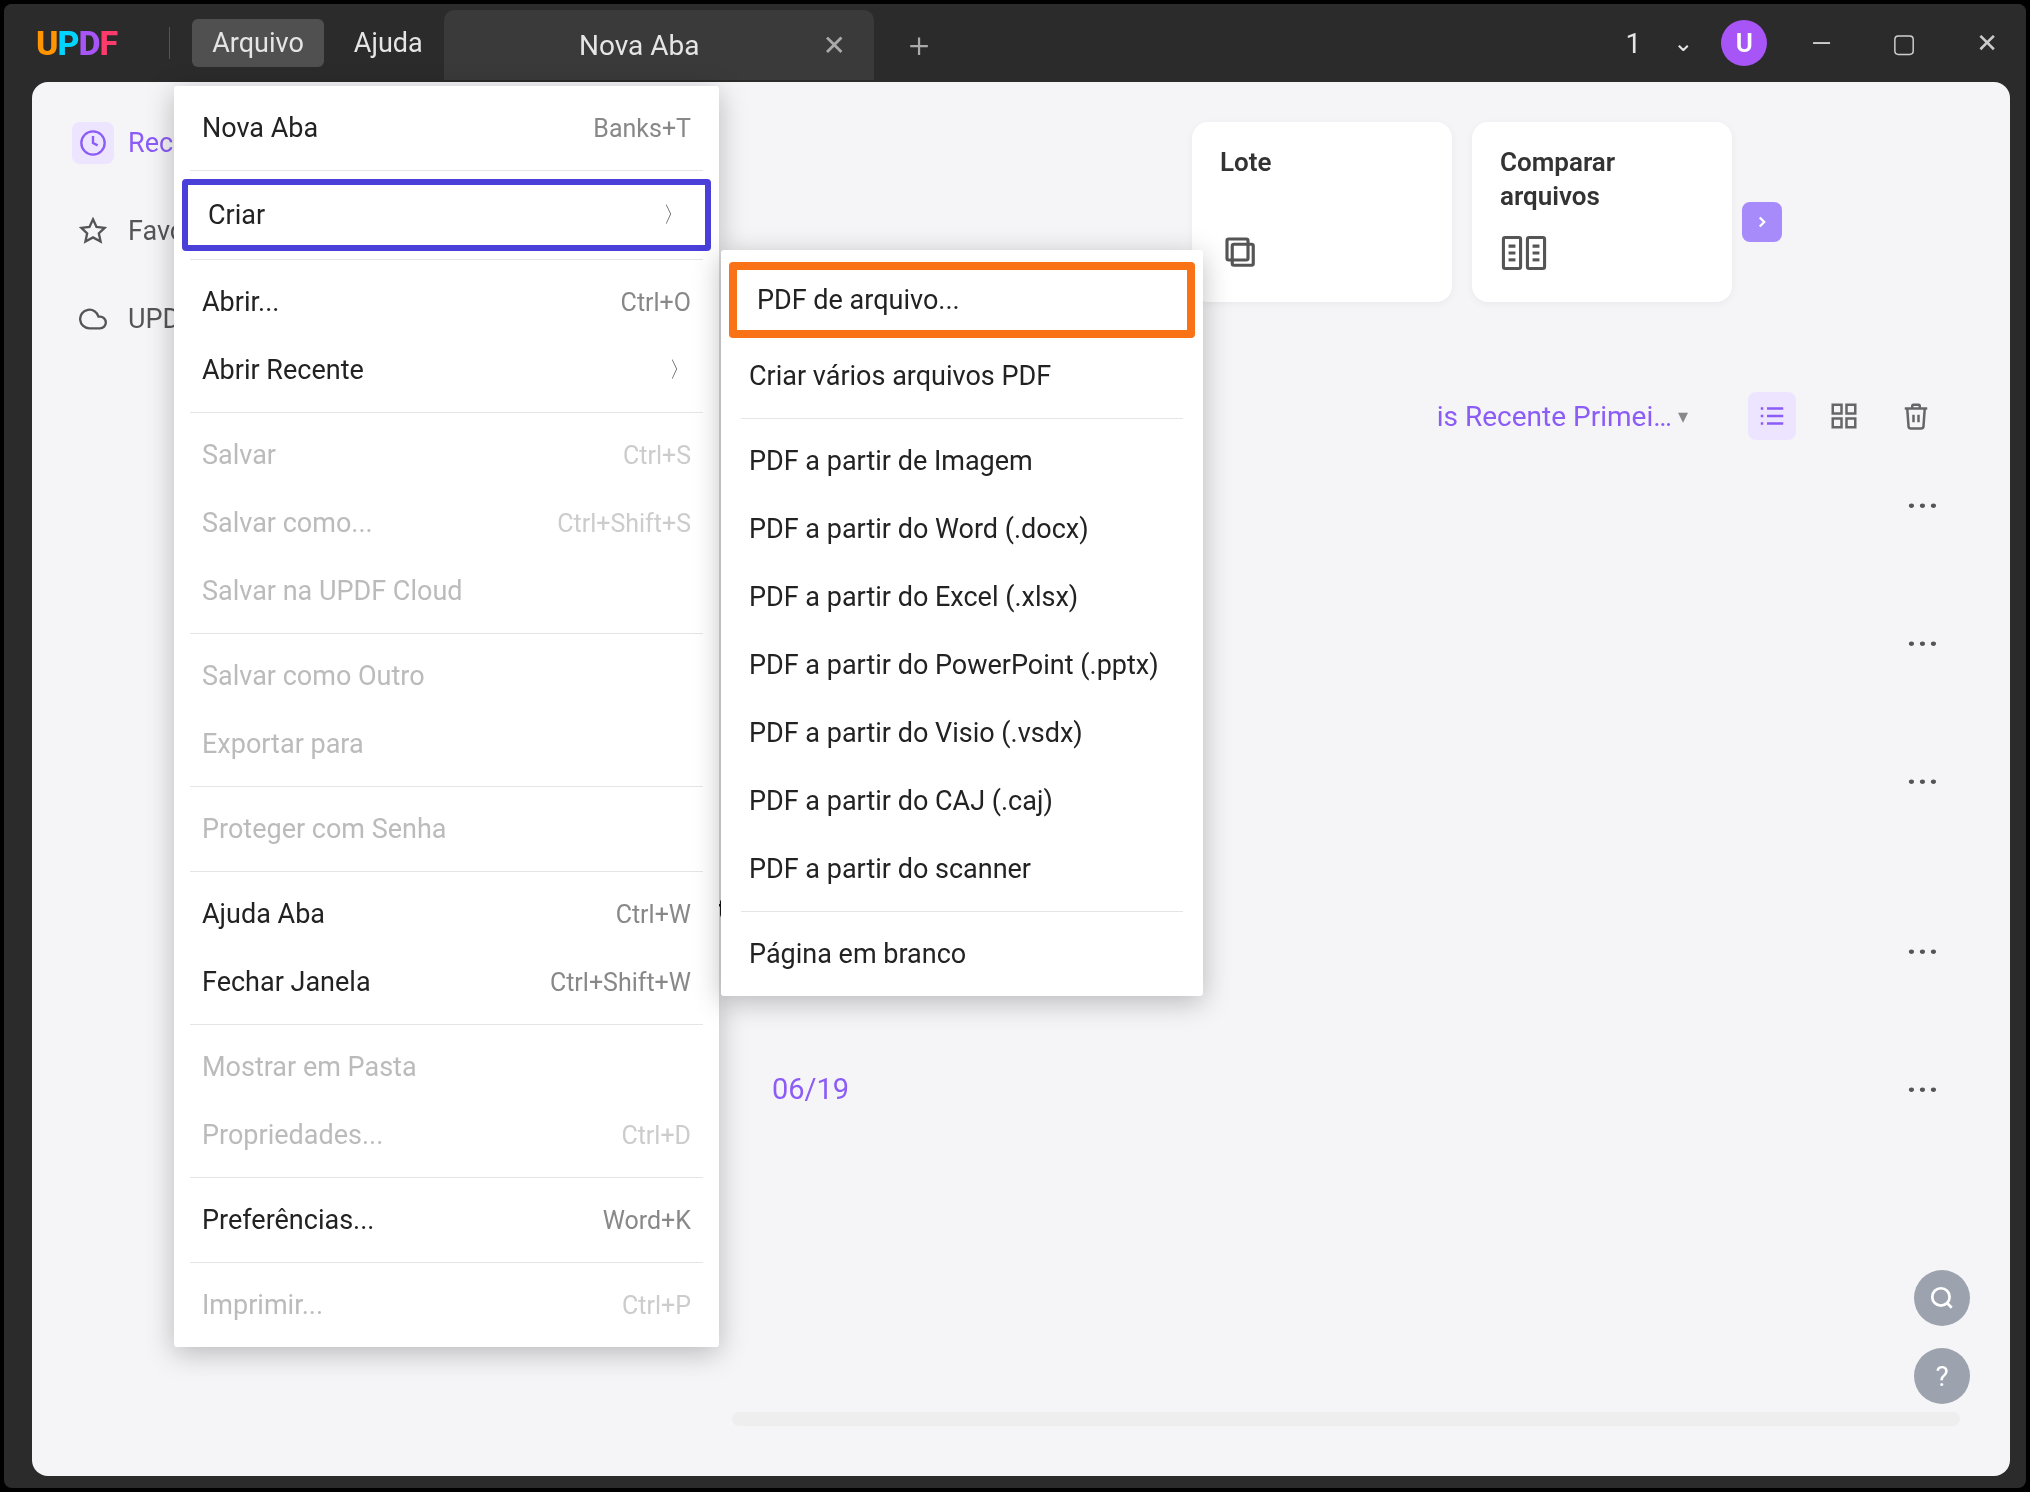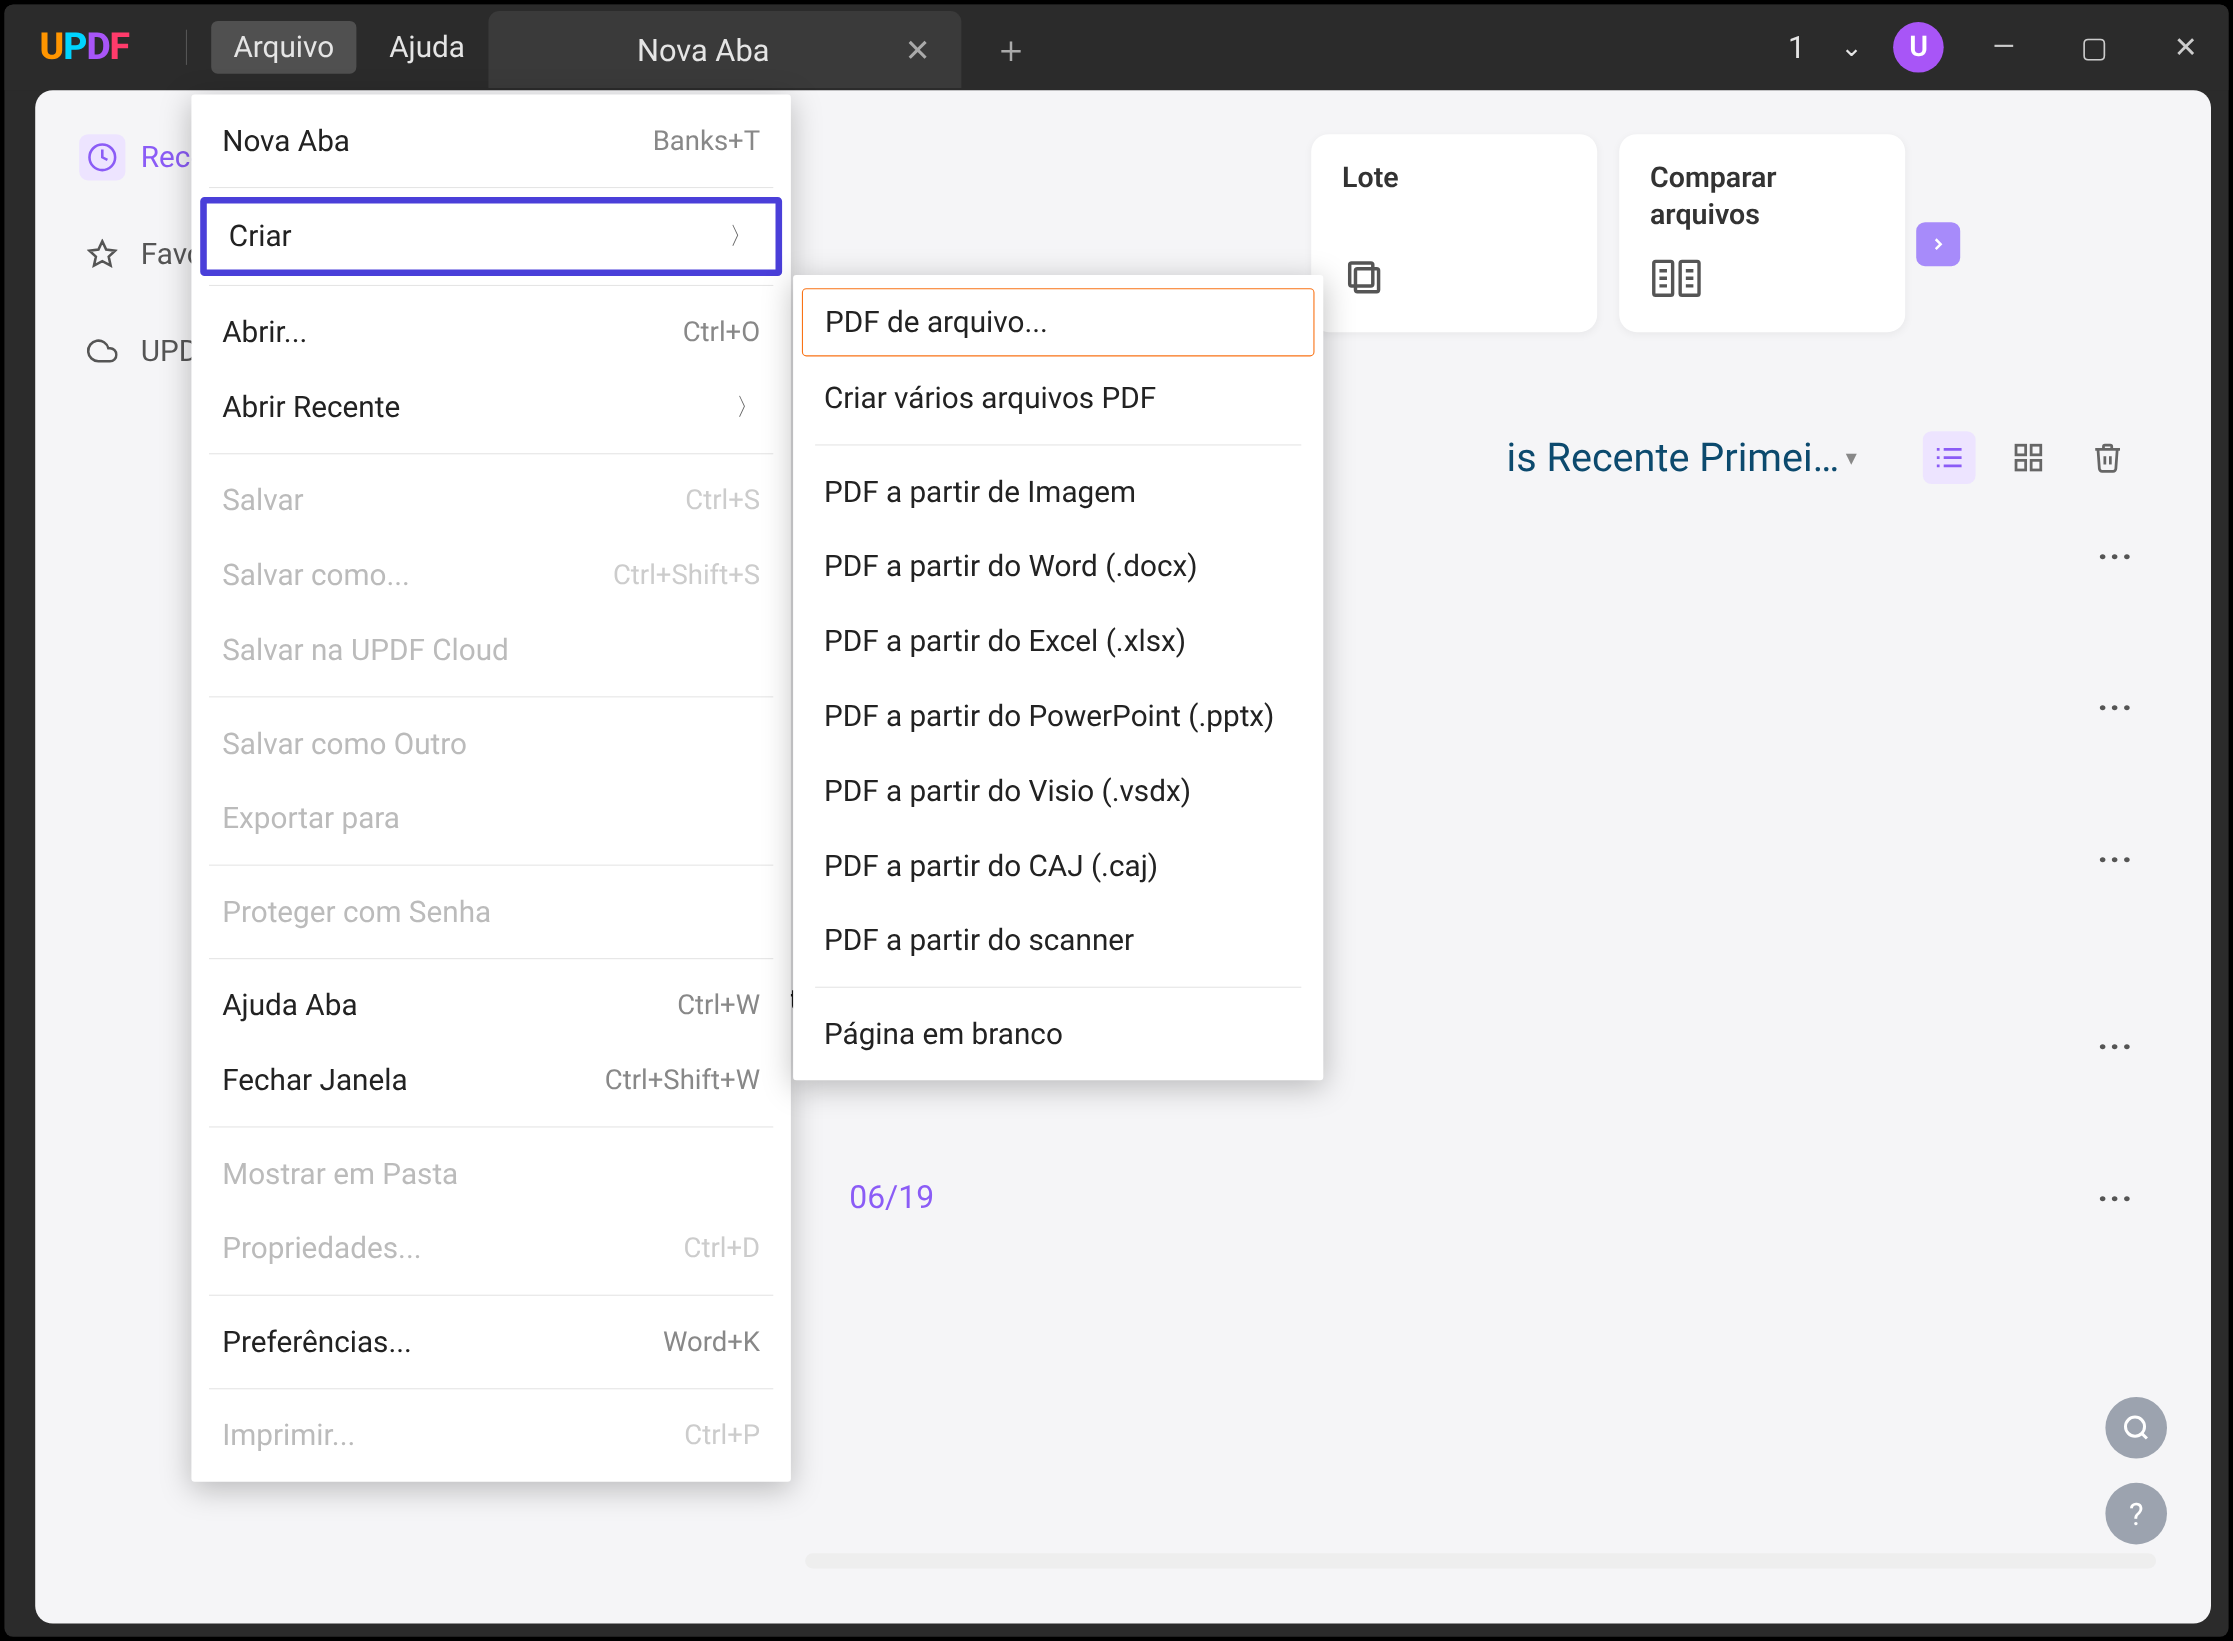--- a/index.html
+++ b/index.html
@@ -31,40 +31,40 @@
 .sb-item.active { color: #8b5cf6; }
 .sb-icon { width: 42px; height: 42px; display: flex; align-items: center; justify-content: center; border-radius: 8px; }
 .sb-icon.active { background: #ede4ff; color: #8b5cf6; }
 .card-row { position: absolute; left: 300px; top: 40px; display: flex; gap: 20px; }
 .card { background: #fff; border-radius: 16px; width: 260px; height: 180px; padding: 24px 28px; box-shadow: 0 2px 8px rgba(0,0,0,0.05); position: relative; }
 .card-title { font-size: 26px; font-weight: 600; color: #333; line-height: 1.3; }
 .card-icon { position: absolute; left: 28px; bottom: 24px; color: #555; }
 .card-more { position: absolute; right: -50px; top: 80px; width: 40px; height: 40px; background: #a78bfa; border-radius: 8px; display: flex; align-items: center; justify-content: center; color: #fff; cursor: pointer; }
 .list-area { position: absolute; left: 300px; top: 260px; right: 50px; }
 .list-header { display: flex; align-items: center; justify-content: space-between; padding: 50px 20px 24px 0; }
-.sort-label { font-size: 36px; color: #0c4a6e; }
+.sort-label { font-size: 28px; color: #8b5cf6; }
 .view-controls { display: flex; gap: 24px; align-items: center; }
 .view-btn { width: 48px; height: 48px; display: flex; align-items: center; justify-content: center; border-radius: 8px; cursor: pointer; color: #666; }
 .view-btn.active { background: #ede4ff; color: #8b5cf6; }
 .file-row { display: flex; align-items: center; padding: 24px 20px 24px 0; font-size: 26px; color: #333; }
 .file-row.has-title { padding-top: 4px; }
 .file-name-row { padding-top: 28px; padding-bottom: 6px; font-size: 26px; color: #1a1a1a; font-weight: 600; }
 .file-date { width: 200px; color: #8b5cf6; font-size: 29px; text-align: left; margin-left: 440px; }
 .file-more { color: #555; font-size: 28px; cursor: pointer; margin-left: auto; letter-spacing: 2px; font-weight: 900; }
 .dropdown-menu { position: absolute; top: 82px; left: 170px; width: 545px; background: #fff; border-radius: 3px; box-shadow: 0 6px 28px rgba(0,0,0,0.25); padding: 8px 0; z-index: 100; }
 .dm-item { display: flex; justify-content: space-between; align-items: center; padding: 18px 28px; font-size: 27px; color: #222; cursor: pointer; }
 .dm-item.disabled { color: #bbb; cursor: default; }
 .dm-item.highlight { border: 6px solid #4a3fd9; border-radius: 4px; margin: 4px 8px; padding: 14px 20px; }
 .dm-shortcut { color: #888; font-size: 25px; }
 .dm-item.disabled .dm-shortcut { color: #ccc; }
 .dm-divider { height: 1px; background: #e5e5e5; margin: 8px 16px; }
 .dm-chevron { color: #666; font-size: 22px; }
 .submenu { position: absolute; top: 246px; left: 717px; width: 482px; background: #fff; border-radius: 3px; box-shadow: 0 6px 28px rgba(0,0,0,0.25); padding: 8px 0; z-index: 101; }
 .sm-item { padding: 18px 28px; font-size: 27px; color: #222; cursor: pointer; }
-.sm-item.highlight { border: 1px solid #f97316; border-radius: 4px; margin: 4px 8px; padding: 14px 20px; }
+.sm-item.highlight { border: 8px solid #f97316; border-radius: 4px; margin: 4px 8px; padding: 14px 20px; }
 .sm-divider { height: 1px; background: #e5e5e5; margin: 8px 20px; }
 .float-btn { position: absolute; right: 40px; width: 56px; height: 56px; background: #9ca3af; border-radius: 50%; display: flex; align-items: center; justify-content: center; color: #fff; font-size: 28px; cursor: pointer; }
 .float-search-btn { bottom: 150px; }
 .float-help-btn { bottom: 72px; }
 .scrollbar { position: absolute; left: 700px; right: 50px; bottom: 50px; height: 14px; background: #eee; border-radius: 8px; }
 .sort-caret { color: #888; font-size: 20px; margin-left: 6px; }
 </style>
 </head>
 <body>
 

